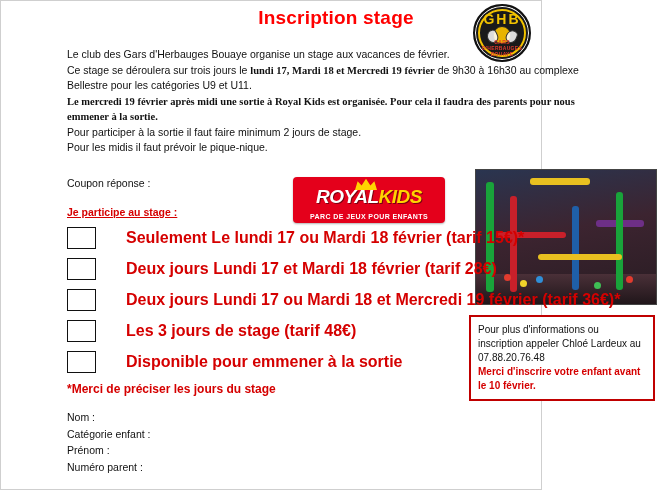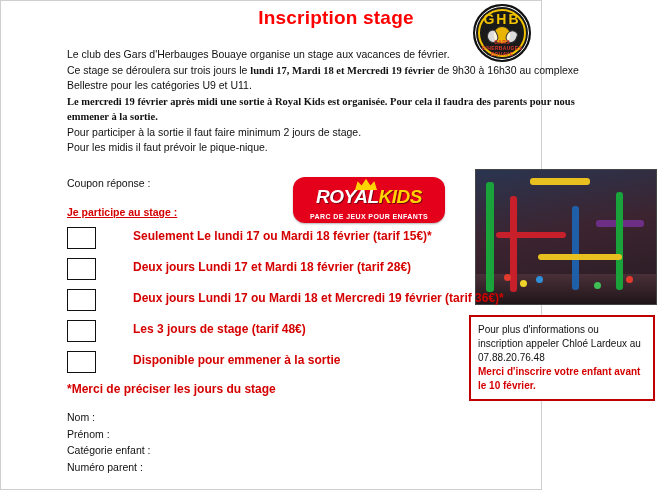--- a/index.html
+++ b/index.html
@@ -134,21 +134,21 @@
   }
 
   
   .royal {
     position: absolute;
     top: 176px;
     left: 292px;
     width: 152px;
     height: 46px;
     background: #e4001b;
-    border-radius: 12px;
+    border-radius: 4px;
     box-shadow: 0 1px 2px rgba(0,0,0,0.3);
     overflow: hidden;
   }
   .royal .crown {
     position: absolute;
     top: 1px;
     left: 62px;
     width: 22px;
     height: 12px;
     background: #ffd400;
@@ -227,23 +227,23 @@
     position: absolute;
     left: 0;
     top: 2px;
     width: 27px;
     height: 20px;
     border: 1px solid #111;
     background: #fff;
   }
   .opt-label {
     position: absolute;
-    left: 66px;
+    left: 59px;
     top: 4px;
-    font-size: 12px;
+    font-size: 16px;
     font-weight: bold;
     color: #d50000;
     white-space: nowrap;
   }
 
   .note-star {
     position: absolute;
     top: 381px;
     left: 66px;
     font-size: 12px;
@@ -361,22 +361,22 @@
     <div class="opt-row">
       <div class="opt-box"></div>
       <div class="opt-label">Disponible pour emmener à la sortie</div>
     </div>
   </div>
 
   <div class="note-star">*Merci de préciser les jours du stage</div>
 
   <div class="fields">
     <div>Nom :</div>
+    <div>Catégorie enfant :</div>
     <div>Prénom :</div>
-    <div>Catégorie enfant :</div>
     <div>Numéro parent :</div>
   </div>
 
   <div class="infobox">
     <div>Pour plus d'informations ou inscription appeler Chloé Lardeux au 07.88.20.76.48</div>
     <div class="redline">Merci d'inscrire votre enfant avant le 10 février.</div>
   </div>
 
 </div>
 

